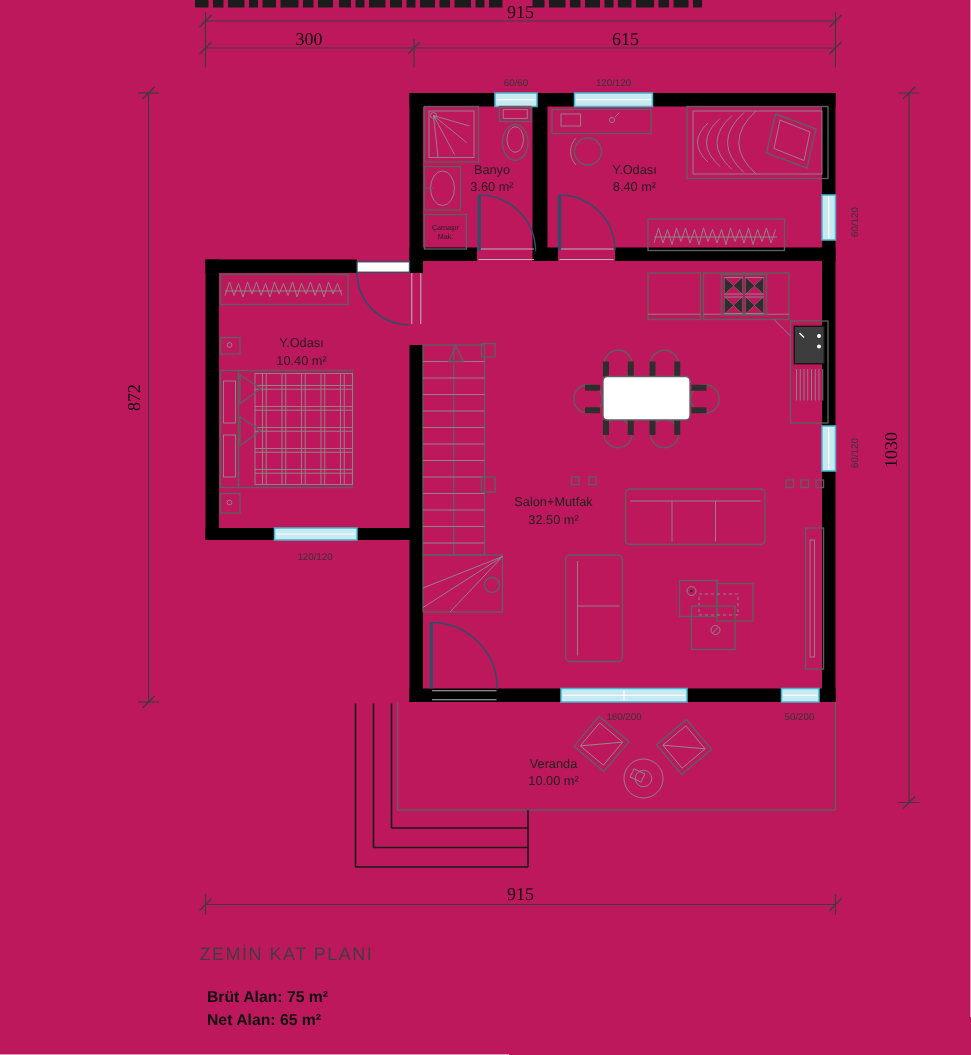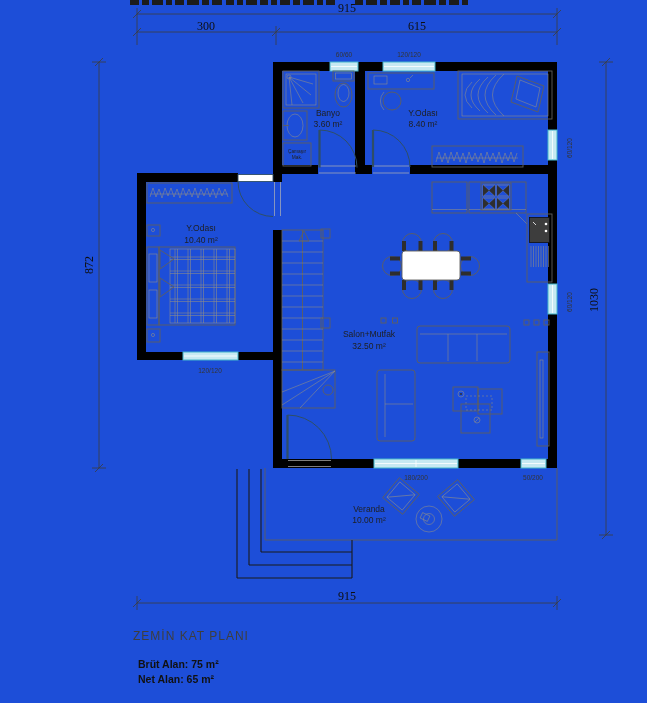--- a/index.html
+++ b/index.html
@@ -1,16 +1,16 @@
 <!DOCTYPE html>
 <html><head>
 <meta charset="utf-8">
 <style>
   html,body{margin:0;padding:0;background:#fff;}
-  #stage{position:relative;width:647px;height:703px;background:#1d4ed8;overflow:hidden;
+  #stage{position:relative;width:647px;height:703px;background:#be185d;overflow:hidden;
          font-family:"Liberation Sans",sans-serif;}
   svg{display:block;}
   .wall{fill:#000000;stroke:none;}
   .win{fill:#c6e9f2;stroke:#45b6cb;stroke-width:1;}
   .winline{stroke:#ffffff;stroke-width:0.8;}
   .thin{fill:none;stroke:#5f5f5f;stroke-width:0.9;}
   .thin2{fill:none;stroke:#8c8c8c;stroke-width:0.6;}
   .door{fill:none;stroke:#2f4e66;stroke-width:1;}
   .leaf{stroke:#2f4e66;stroke-width:2.2;}
   .leafbox{fill:#ffffff;stroke:#2f4e66;stroke-width:0.9;}

